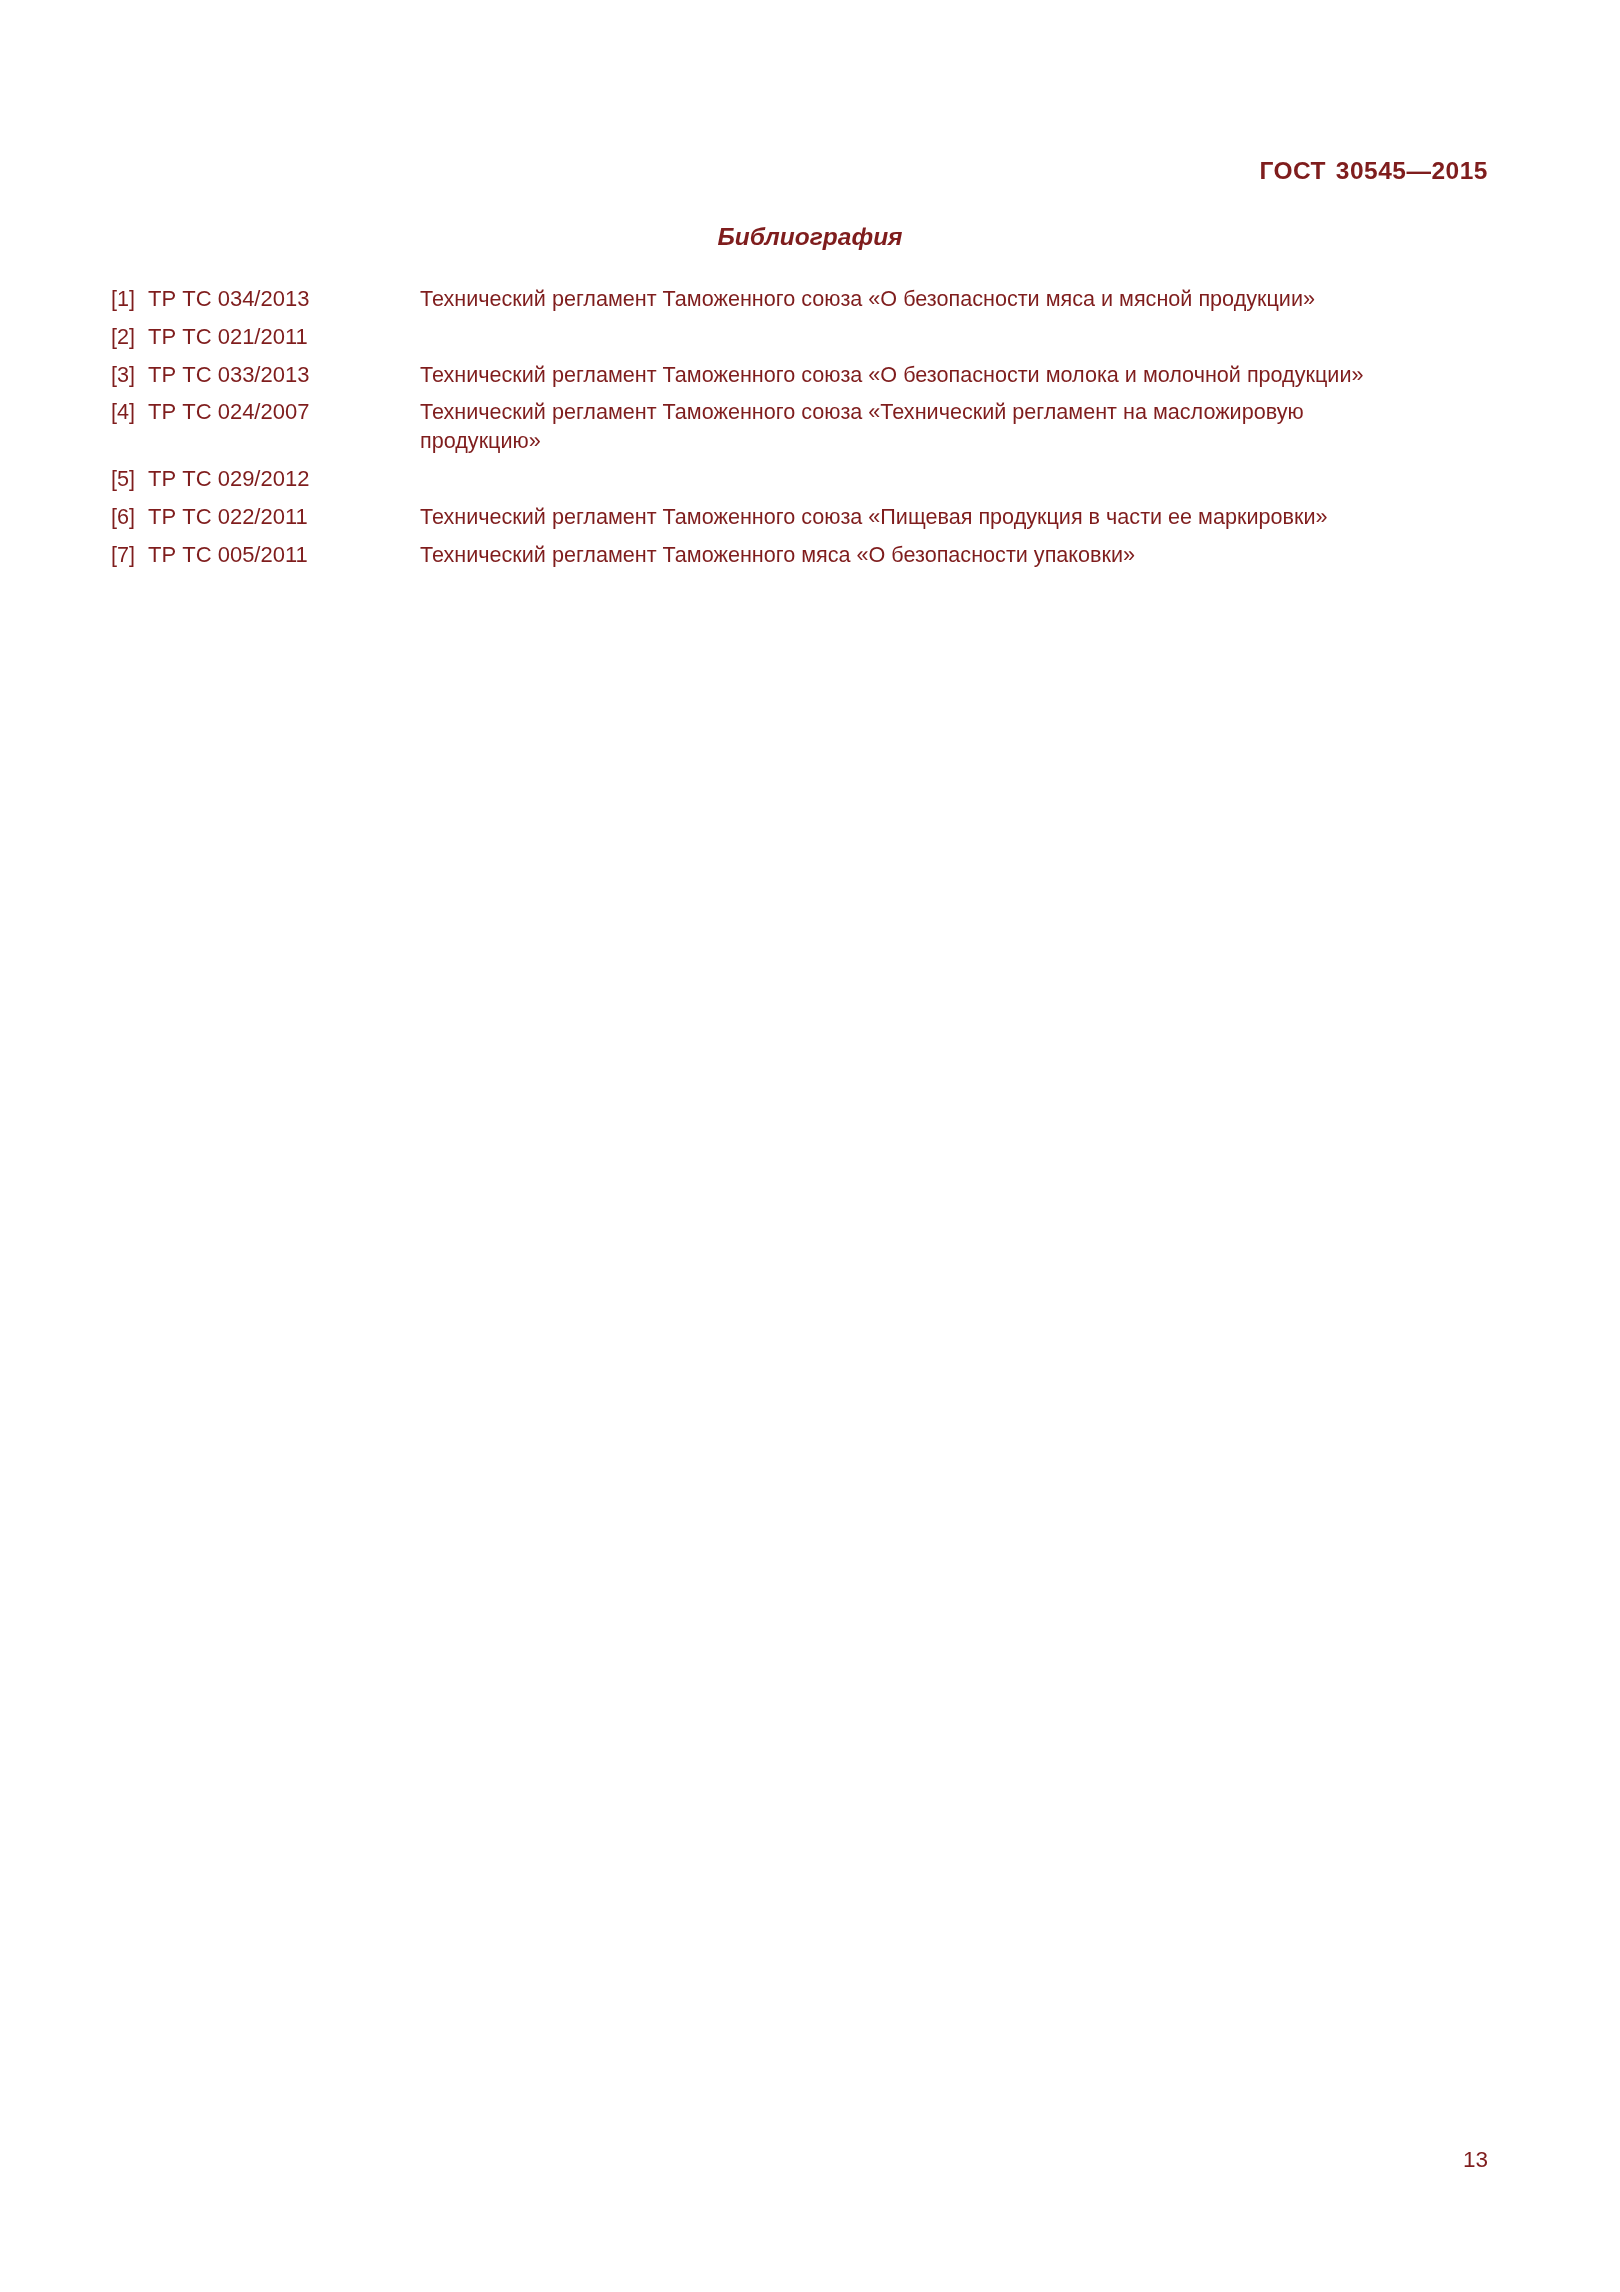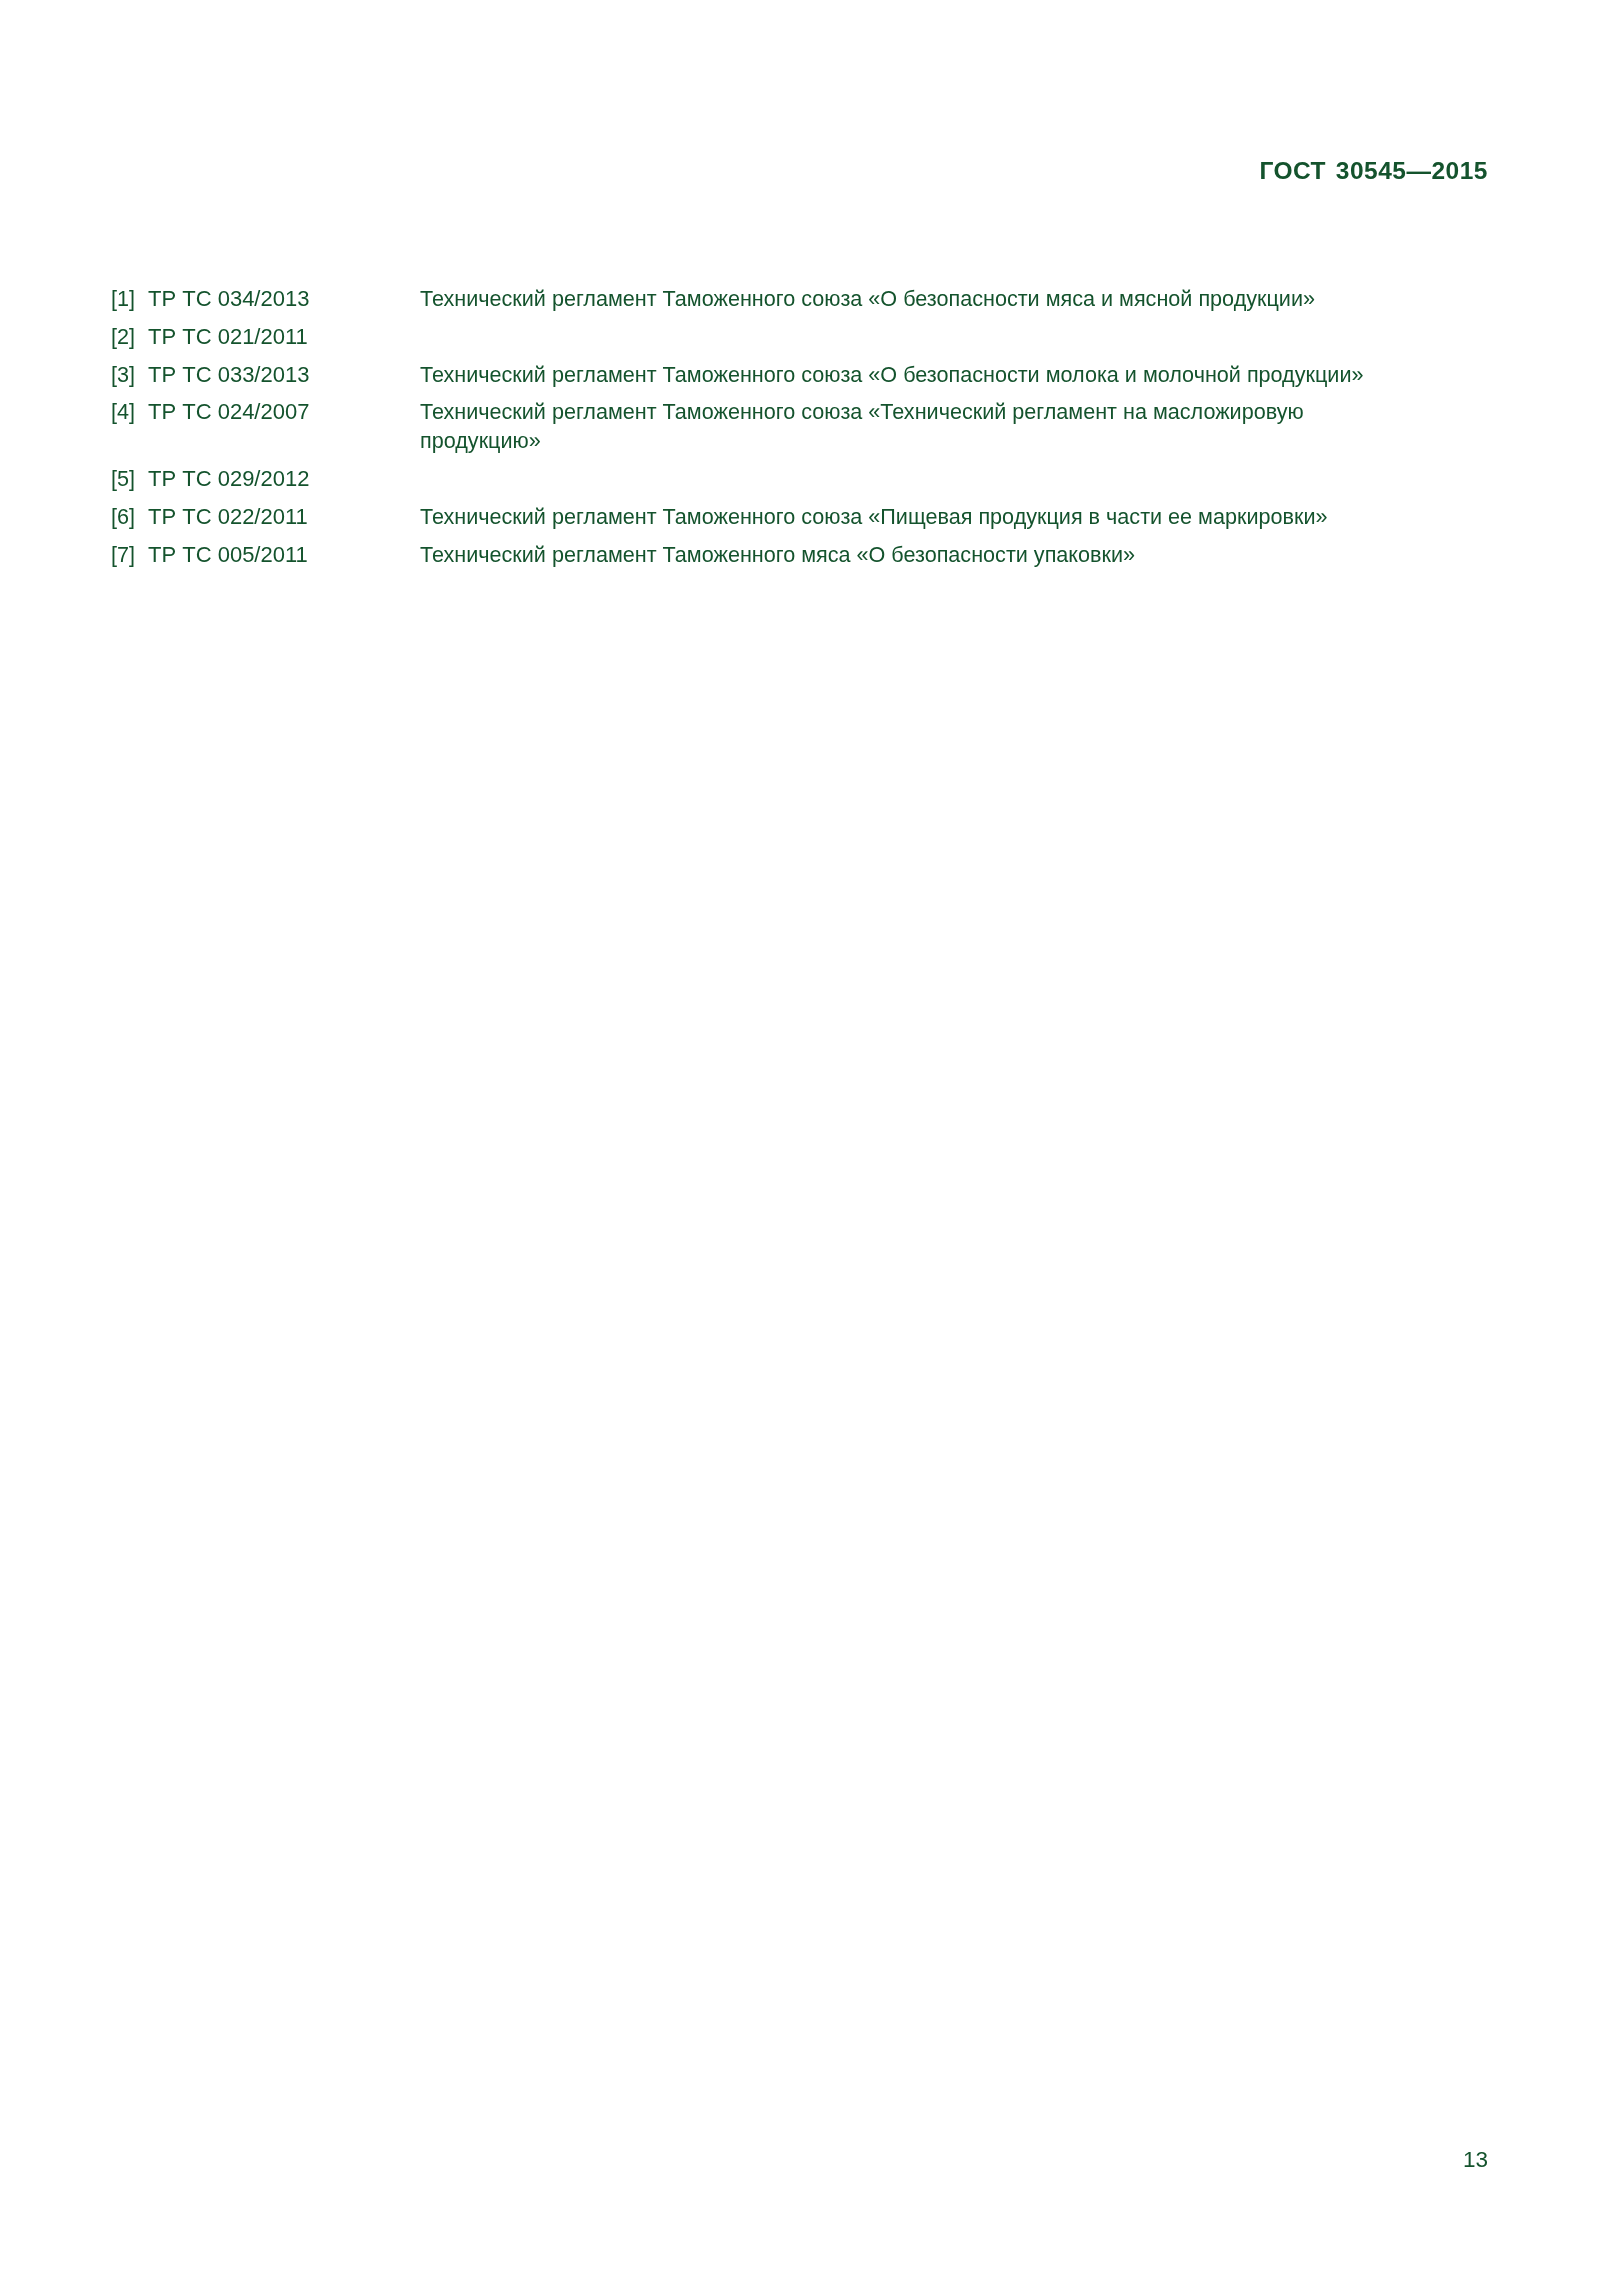--- a/index.html
+++ b/index.html
@@ -6,21 +6,21 @@
     margin: 0;
     padding: 0;
     background: #ffffff;
   }
   .page {
     position: relative;
     width: 1620px;
     height: 2293px;
     background: #ffffff;
     font-family: "Liberation Sans", sans-serif;
-    color: #14532d;
+    color: #7f1d1d;
     box-sizing: border-box;
     overflow: hidden;
   }
   .header {
     position: absolute;
     top: 157px;
     right: 132px;
     font-size: 24.5px;
     font-weight: bold;
     letter-spacing: 0.5px;
@@ -78,20 +78,21 @@
 </style>
 </head>
 <body>
 
 <div class="page">
 
   <div class="header">
     <span>ГОСТ</span><span class="std-num">30545—2015</span>
   </div>
 
+  <div class="section-title">Библиография</div>
 
   <div class="biblio">
 
     <div class="entry">
       <div class="idx">[1]</div>
       <div class="code">ТР ТС 034/2013</div>
       <div class="text">Технический регламент Таможенного союза «О безопасности мяса и мясной продукции»</div>
     </div>
 
     <div class="entry">

